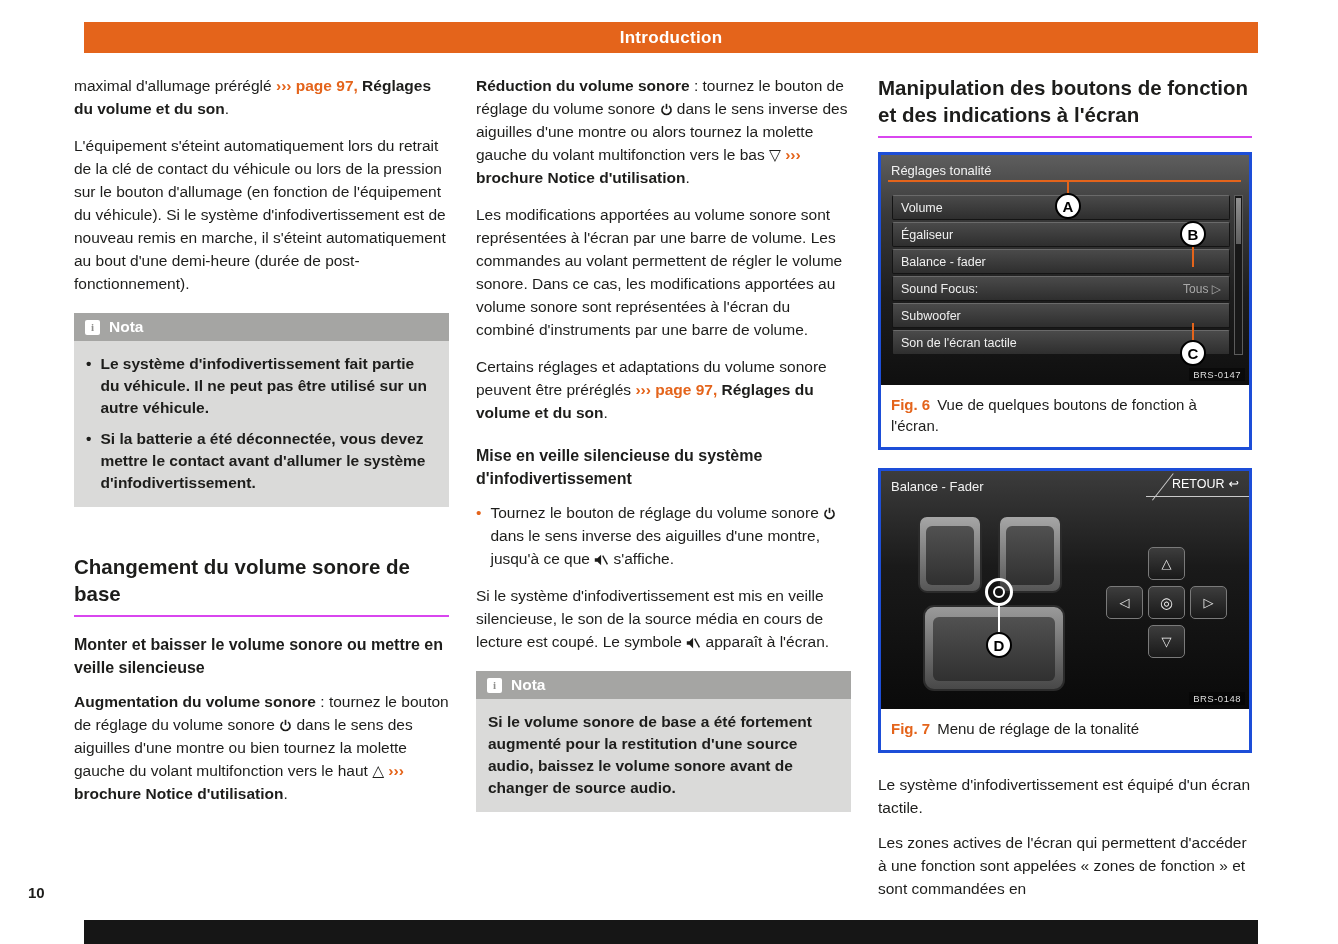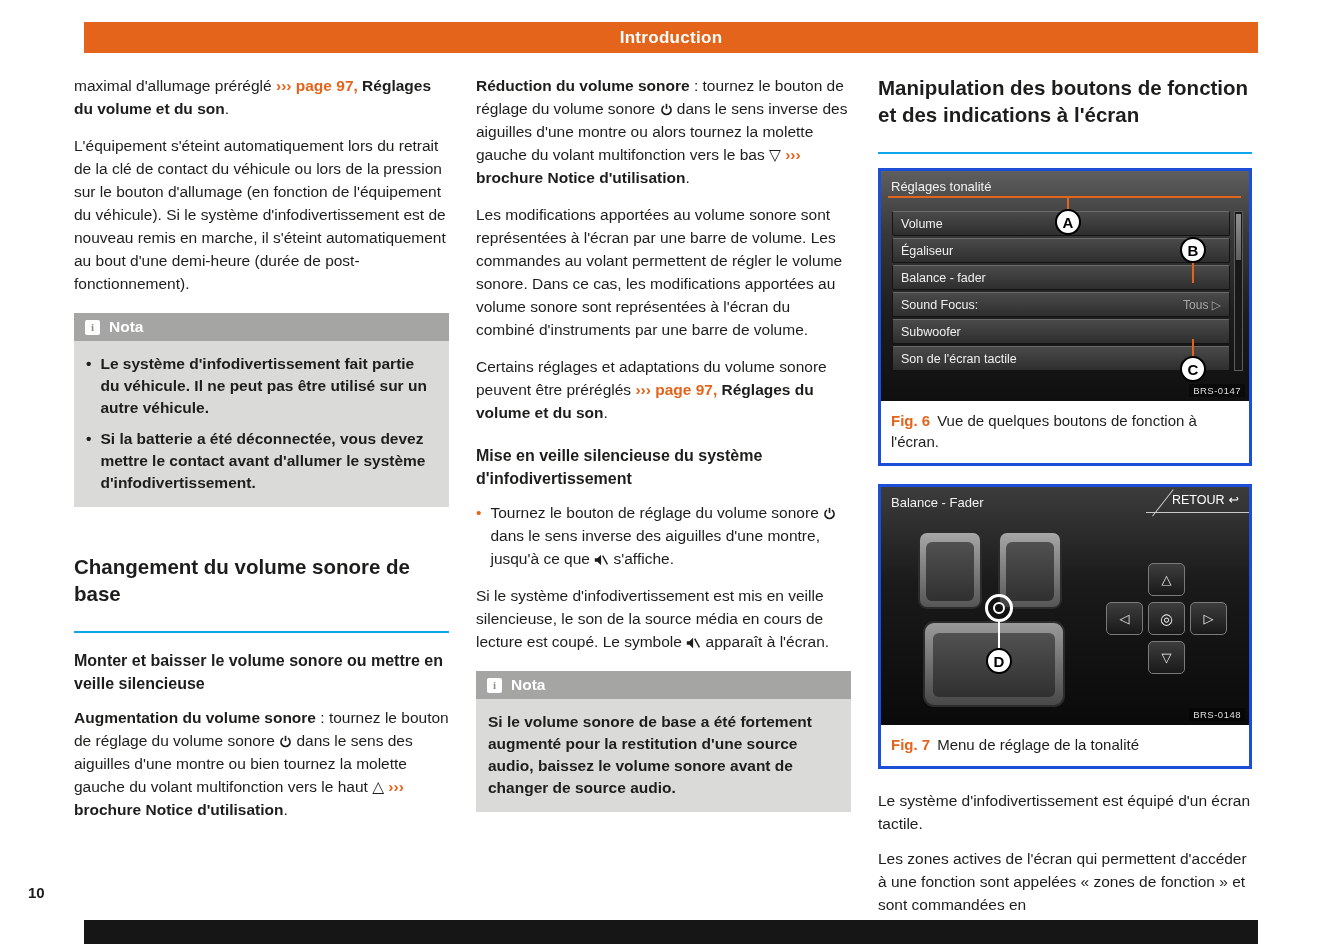--- a/index.html
+++ b/index.html
@@ -29,22 +29,22 @@
   .info-icon { width:15px; height:15px; background:#fff; border-radius:2px; display:flex;
     align-items:center; justify-content:center; color:#8f8f8d; font-weight:bold; font-size:11px;
     font-family:"Liberation Serif", serif; }
   .nota-body { background:#dadad9; padding:12px 12px 13px 12px; }
   .nota-body .item { display:flex; gap:9px; font-weight:bold; font-size:15.5px; line-height:22px; margin-bottom:9px; }
   .nota-body .item:last-child { margin-bottom:0; }
   .nota-body .plain { font-weight:bold; font-size:15.5px; line-height:22px; }
   .dot { flex:none; }
 
   
-  .h2 { font-size:20.5px; line-height:27px; font-weight:bold; padding-bottom:24px;
-    border-bottom:2px solid #0ea5e9; margin-bottom:16px; hyphens:auto; }
+  .h2 { font-size:20.5px; line-height:27px; font-weight:bold; padding-bottom:8px;
+    border-bottom:2px solid #d946ef; margin-bottom:16px; hyphens:auto; }
   .h3 { font-size:16px; line-height:23px; font-weight:bold; margin-bottom:11px; }
 
   
   .obullet { display:flex; gap:9px; font-size:15.5px; line-height:23px; margin-bottom:14px; }
   .obullet .odot { color:#e4641b; flex:none; }
 
   
   .figure { border:3px solid #1d4ed8; margin-bottom:18px; background:#fff; }
   .screen { position:relative; overflow:hidden; }
   .screen-6 { height:230px; background:linear-gradient(180deg,#5e5e5e 0%,#393939 26%,#1d1d1d 62%,#0f0f0f 100%); }

